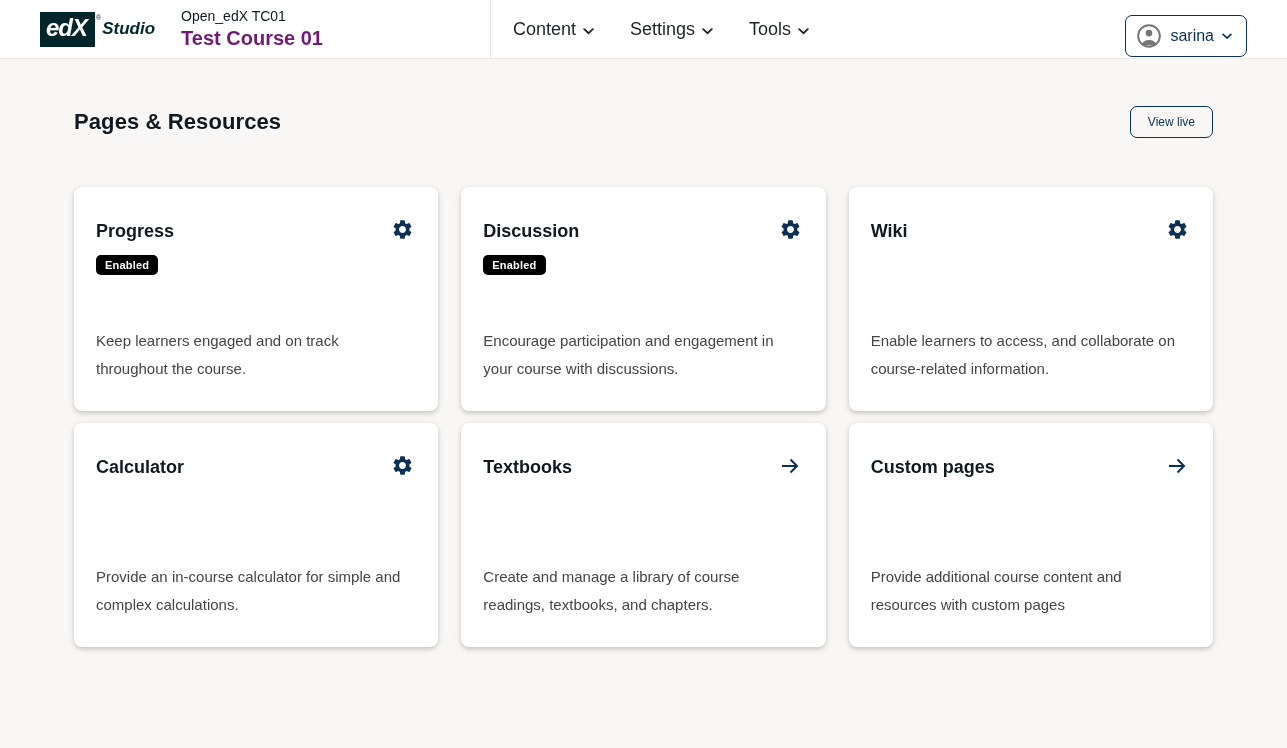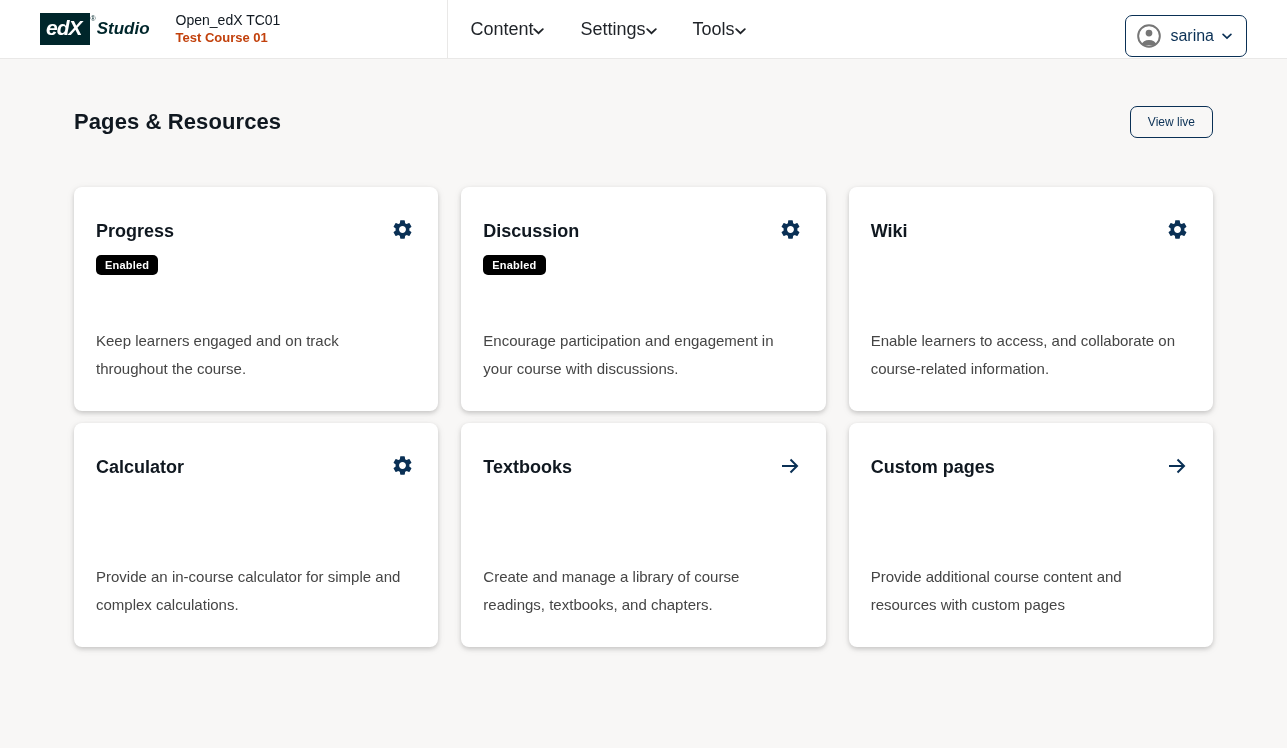--- a/index.html
+++ b/index.html
@@ -24,52 +24,53 @@
     display: flex;
     align-items: center;
     cursor: pointer;
     margin-right: 26px;
   }
   .logo-box {
     background: #00262B;
     color: #FFFFFF;
     font-weight: 700;
     font-style: italic;
-    font-size: 21px;
+    font-size: 24px;
     line-height: 1;
     padding: 4px 8px 7px 6px;
     letter-spacing: -1px;
   }
   .logo-tm {
     font-size: 7px;
     color: #00262B;
     align-self: flex-start;
     margin: 2px 1px 0 1px;
   }
   .logo-suffix {
     font-style: italic;
     font-weight: 700;
     font-size: 17px;
     color: #00262B;
   }
   .course-info { line-height: 1.3; }
   .course-org { font-size: 14px; color: #101820; }
-  .course-title { font-size: 13px; font-weight: 700; color: #c2410c; }
+  .course-title { font-size: 20px; font-weight: 700; color: #701a75; }
   .nav-links {
     display: flex;
     align-items: center;
     gap: 36px;
     border-left: 1px solid #E9E8E7;
     margin-left: 167px;
     padding-left: 22px;
     height: 59px;
   }
   .nav-link {
     display: flex;
     align-items: center;
+    gap: 7px;
     font-size: 18px;
     font-weight: 500;
     color: #1F2328;
     cursor: pointer;
     background: none;
     border: none;
     font-family: inherit;
   }
   .chev { display: inline-block; }
   .spacer { flex: 1; }

